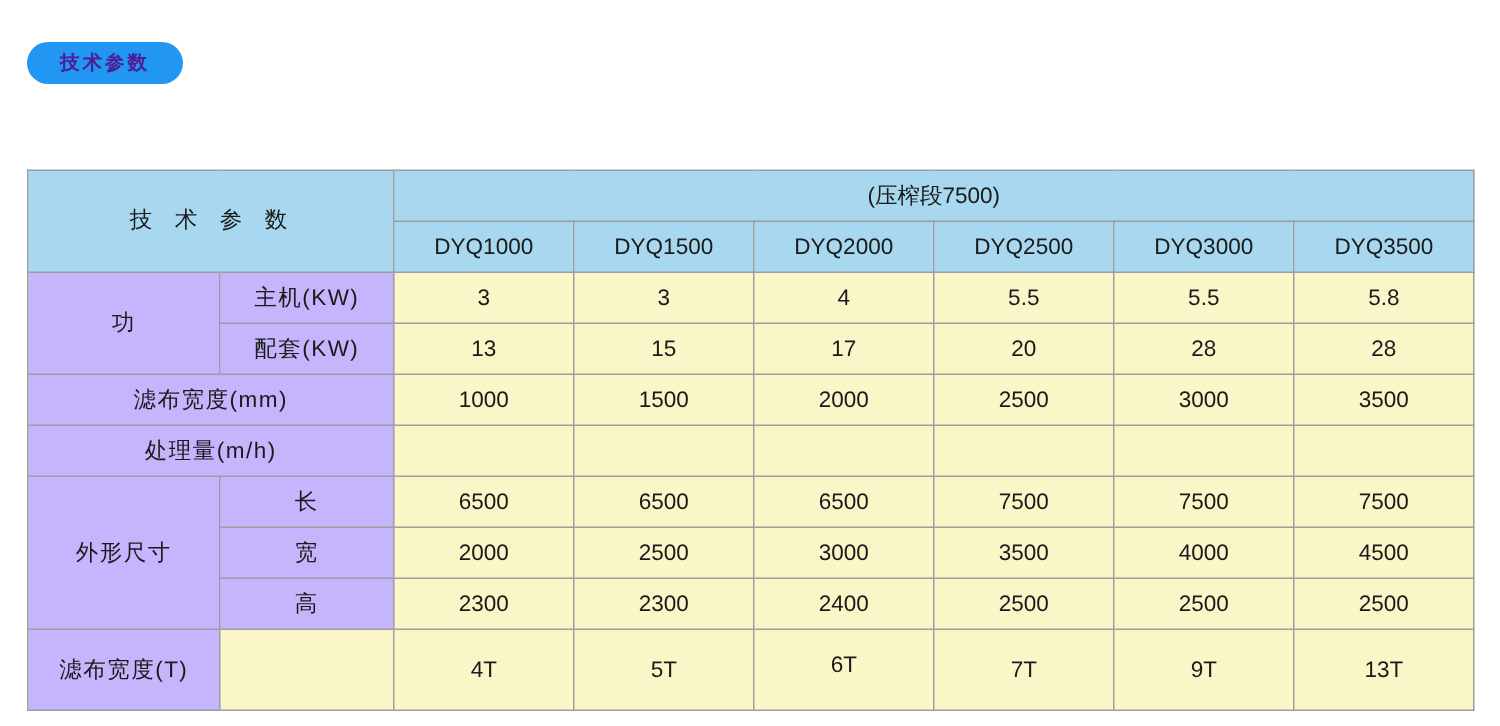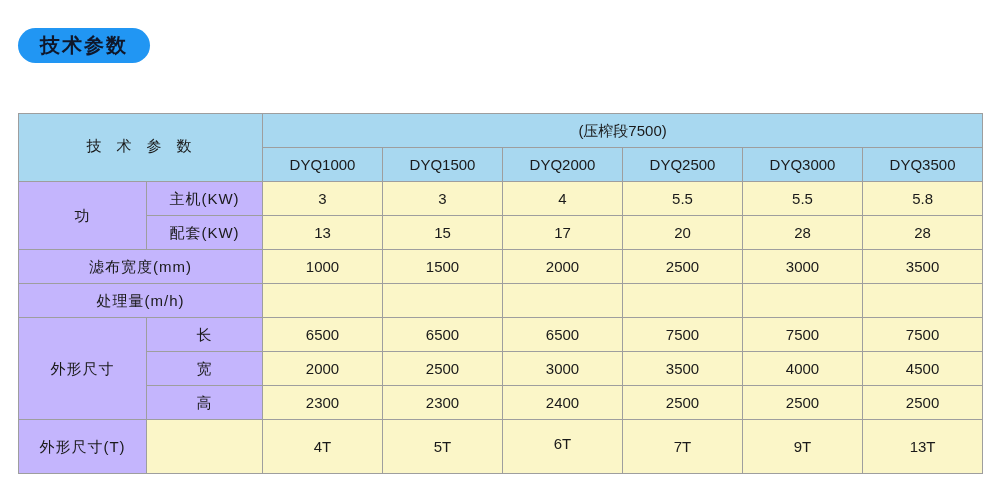--- a/index.html
+++ b/index.html
@@ -15,22 +15,22 @@
     position: relative;
     overflow: hidden;
   }
 
   
   .title-pill {
     position: absolute;
     left: 18px;
     top: 28px;
     background: #2196f3;
-    color: #0f172a;
-    font-size: 20px;
+    color: #4c1d95;
+    font-size: 13px;
     font-weight: bold;
     letter-spacing: 2px;
     padding: 7px 22px 8px 22px;
     border-radius: 18px;
     line-height: 1;
     white-space: nowrap;
   }
 
   
   .table-wrap {
@@ -183,21 +183,21 @@
         <td class="c-pink row-label">高</td>
         <td class="c-yellow">2300</td>
         <td class="c-yellow">2300</td>
         <td class="c-yellow">2400</td>
         <td class="c-yellow">2500</td>
         <td class="c-yellow">2500</td>
         <td class="c-yellow">2500</td>
       </tr>
 
       <tr>
-        <td class="c-pink row-label">外形尺寸(T)</td>
+        <td class="c-pink row-label">滤布宽度(T)</td>
         <td class="c-yellow"></td>
         <td class="c-yellow weight-val">4T</td>
         <td class="c-yellow weight-val">5T</td>
         <td class="c-yellow weight-val align-b">6T</td>
         <td class="c-yellow weight-val">7T</td>
         <td class="c-yellow weight-val">9T</td>
         <td class="c-yellow weight-val">13T</td>
       </tr>
     </tbody>
   </table>

